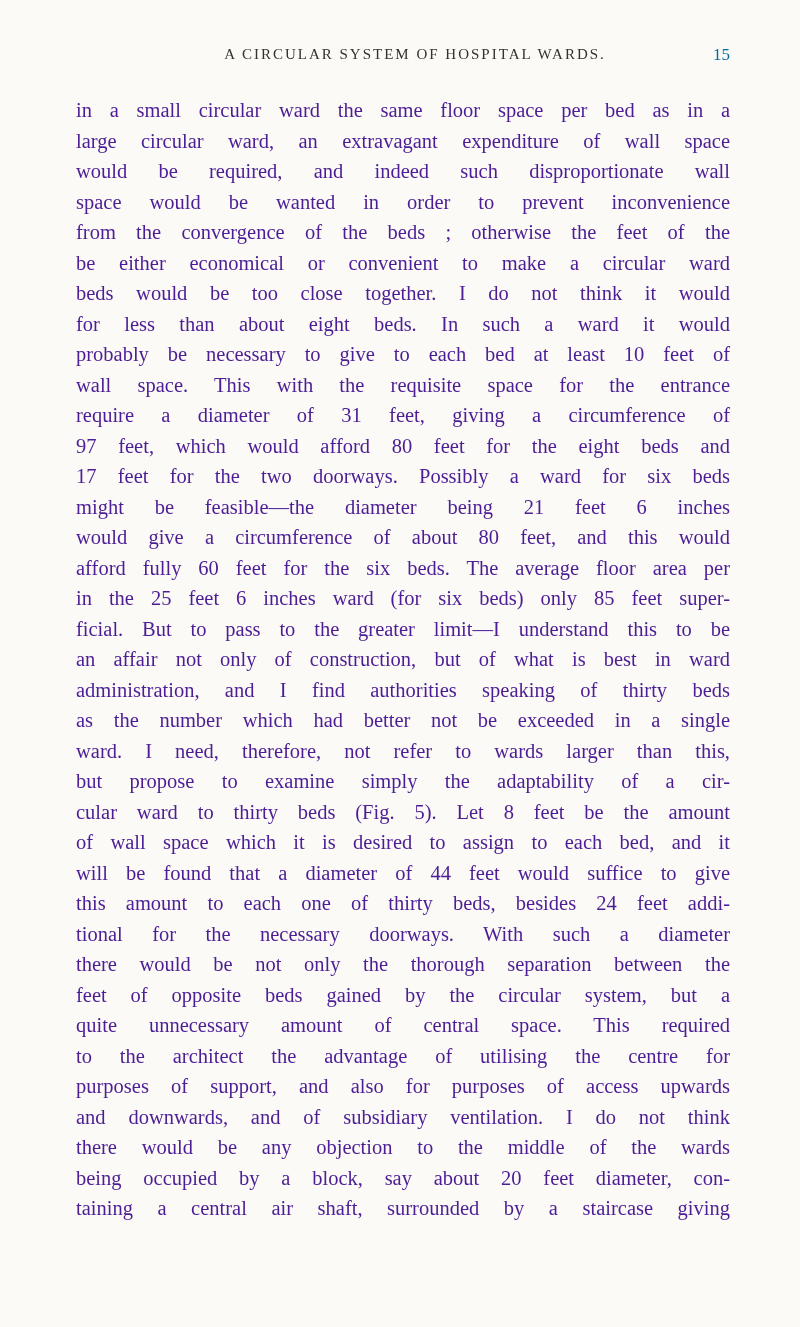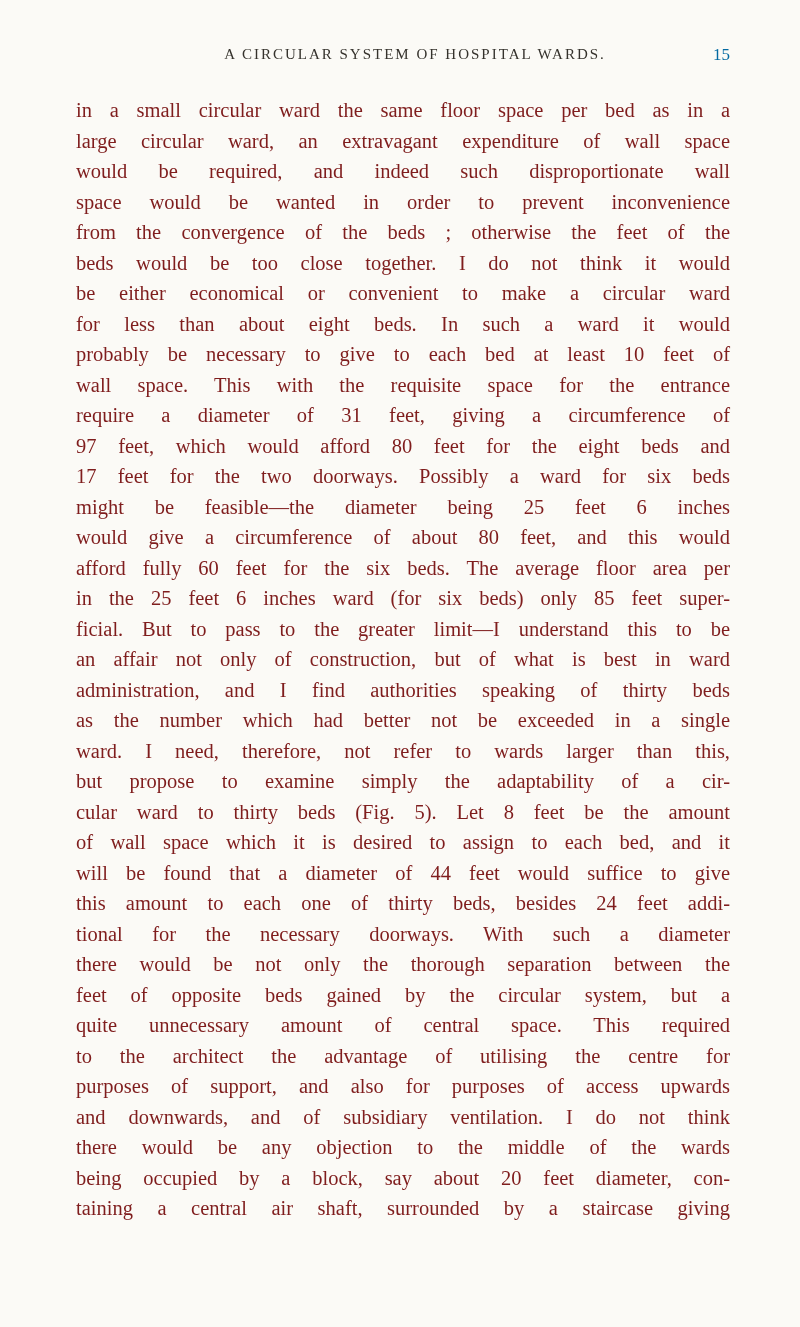--- a/index.html
+++ b/index.html
@@ -38,21 +38,21 @@
     position: absolute;
     right: 0;
     top: -1px;
     font-size: 17px;
     letter-spacing: 0;
     color: #0369a1;
   }
   .body-text {
     font-size: 20.5px;
     line-height: 30.5px;
-    color: #7f1d1d;
+    color: #4c1d95;
   }
   .body-text .line {
     text-align: justify;
     text-align-last: justify;
     height: 30.5px;
     overflow: visible;
     word-spacing: 0.5px;
   }
 </style>
 </head>
@@ -62,29 +62,29 @@
   <div class="running-header">
     <span class="header-title">A CIRCULAR SYSTEM OF HOSPITAL WARDS.</span>
     <span class="page-number">15</span>
   </div>
   <div class="body-text">
       <div class="line">in a small circular ward the same floor space per bed as in a</div>
       <div class="line">large circular ward, an extravagant expenditure of wall space</div>
       <div class="line">would be required, and indeed such disproportionate wall</div>
       <div class="line">space would be wanted in order to prevent inconvenience</div>
       <div class="line">from the convergence of the beds ; otherwise the feet of the</div>
+      <div class="line">be either economical or convenient to make a circular ward</div>
       <div class="line">beds would be too close together. I do not think it would</div>
-      <div class="line">be either economical or convenient to make a circular ward</div>
       <div class="line">for less than about eight beds. In such a ward it would</div>
       <div class="line">probably be necessary to give to each bed at least 10 feet of</div>
       <div class="line">wall space. This with the requisite space for the entrance</div>
       <div class="line">require a diameter of 31 feet, giving a circumference of</div>
       <div class="line">97 feet, which would afford 80 feet for the eight beds and</div>
       <div class="line">17 feet for the two doorways. Possibly a ward for six beds</div>
-      <div class="line">might be feasible—the diameter being 25 feet 6 inches</div>
+      <div class="line">might be feasible—the diameter being 21 feet 6 inches</div>
       <div class="line">would give a circumference of about 80 feet, and this would</div>
       <div class="line">afford fully 60 feet for the six beds. The average floor area per</div>
       <div class="line">in the 25 feet 6 inches ward (for six beds) only 85 feet super-</div>
       <div class="line">ficial. But to pass to the greater limit—I understand this to be</div>
       <div class="line">an affair not only of construction, but of what is best in ward</div>
       <div class="line">administration, and I find authorities speaking of thirty beds</div>
       <div class="line">as the number which had better not be exceeded in a single</div>
       <div class="line">ward. I need, therefore, not refer to wards larger than this,</div>
       <div class="line">but propose to examine simply the adaptability of a cir-</div>
       <div class="line">cular ward to thirty beds (Fig. 5). Let 8 feet be the amount</div>

